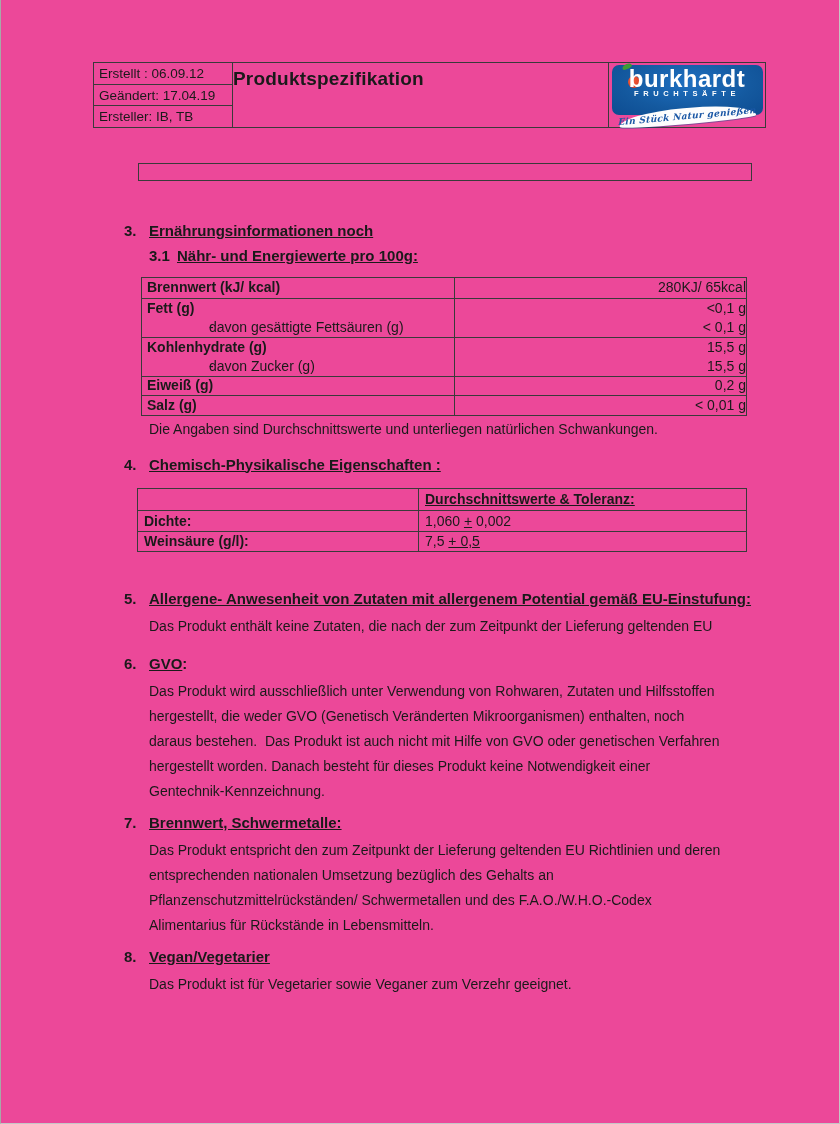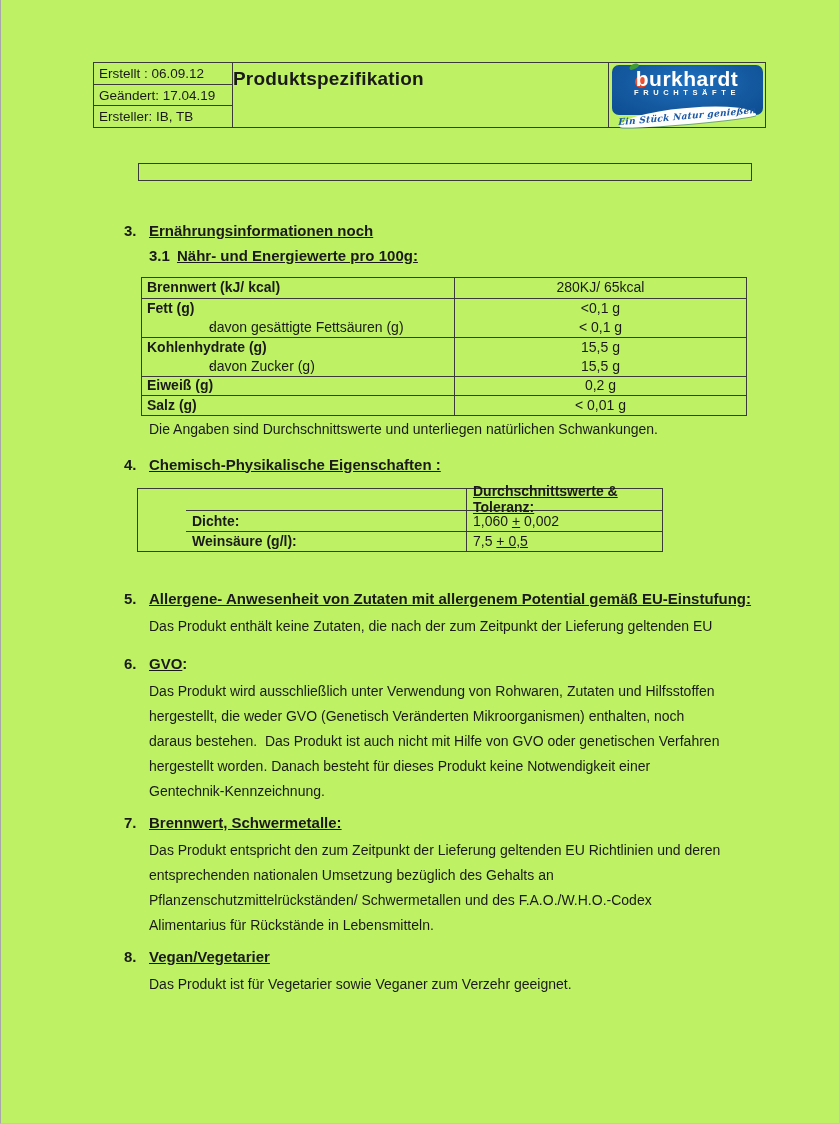--- a/index.html
+++ b/index.html
@@ -1,37 +1,37 @@
 <!DOCTYPE html>
 <html><head>
 <meta charset="utf-8">
 <style>
   * { margin:0; padding:0; box-sizing:border-box; }
   html,body { background:#ffffff; }
   body { font-family:"Liberation Sans","DejaVu Sans",sans-serif; color:#1a1a1a; }
   .page {
-    position:relative; width:840px; height:1124px; background:#bef264;
+    position:relative; width:840px; height:1124px; background:#ec4899;
     border-left:1px solid #a8a8a8; border-right:1px solid #c6c6c6; border-bottom:1px solid #c6c6c6;
     overflow:hidden;
   }
 
   
   .hdr { position:absolute; top:62px; left:92px; width:673px; height:66px; display:flex; }
   .meta-box { width:140px; display:flex; flex-direction:column; }
   .meta-row { flex:1; border:1px solid #3a3a3a; border-bottom:none; display:flex; align-items:center;
               padding-left:5px; font-size:13.5px; }
   .meta-row:last-child { border-bottom:1px solid #3a3a3a; }
   .meta-row + .meta-row { }
   .title-cell { width:376px; border:1px solid #3a3a3a; border-left:none; text-align:left; padding-top:5px; }
   .doc-title { font-size:19px; font-weight:bold; letter-spacing:0.2px; }
   .logo-cell { width:157px; border:1px solid #3a3a3a; border-left:none; position:relative; padding:2px; }
   .logo-box { position:relative; margin:0 auto; width:151px; height:50px; border-radius:7px;
               background:radial-gradient(ellipse at 50% 35%, #1e6fc0 0%, #14599f 60%, #0d4c91 100%);
               text-align:center; }
-  .brand { position:relative; display:inline-block; margin-top:3px; font-size:21px; font-weight:bold;
+  .brand { position:relative; display:inline-block; margin-top:3px; font-size:24px; font-weight:bold;
            color:#ffffff; letter-spacing:0.5px; line-height:22px; }
   .apple { position:absolute; left:-1px; bottom:2px; width:12px; height:12px; border-radius:50%;
            background:radial-gradient(circle at 35% 35%, #f4603f, #d2331c); z-index:0; }
   .leaf { position:absolute; left:-7px; top:-4px; width:10px; height:5px; border-radius:50% 50% 50% 50%/60% 60% 40% 40%;
           background:#3f9b35; transform:rotate(-25deg); z-index:2; }
   .brand-text { position:relative; z-index:1; }
   .logo-sub { color:#ffffff; font-size:7.5px; letter-spacing:4.6px; margin-top:-2px; font-weight:bold; }
   .ribbon { position:absolute; left:7px; bottom:-9px; width:137px; height:16px; background:#fdfdfd;
             border-radius:50% 50% 50% 50% / 85% 85% 20% 20%; transform:rotate(-5deg);
             display:flex; align-items:center; justify-content:center;
@@ -55,28 +55,28 @@
   .body-line { white-space:pre; line-height:25px; }
   .para { margin-top:7px; }
 
   
   .ntable { margin-top:13px; margin-left:17px; width:606px; border:1px solid #3a3a3a; }
   .nrow { display:flex; height:19.5px; }
   .nrow.tall { height:39px; }
   .nrow + .nrow { border-top:1px solid #3a3a3a; }
   .ncell-l { width:313px; flex:none; border-right:1px solid #3a3a3a; padding-left:5px;
              display:flex; flex-direction:column; justify-content:center; }
-  .ncell-r { flex:1; display:flex; flex-direction:column; justify-content:center; text-align:center; }
+  .ncell-r { flex:1; display:flex; flex-direction:column; justify-content:center; text-align:right; }
   .nlabel { font-weight:bold; line-height:19px; }
   .nvalue { line-height:19px; }
   .subline { display:flex; line-height:19px; }
   .subline .dash { width:30px; padding-left:62px; flex:none; }
 
   
-  .ctable { margin-top:15px; margin-left:13px; width:526px; border:1px solid #3a3a3a;padding-left:48px; }
+  .ctable { margin-top:15px; margin-left:13px; width:610px; border:1px solid #3a3a3a; }
   .crow { display:flex; height:20.5px; }
   .crow.chead { height:21.5px; }
   .crow + .crow { border-top:1px solid #3a3a3a; }
   .ccell-l { width:281px; flex:none; border-right:1px solid #3a3a3a; padding-left:6px;
              display:flex; align-items:center; font-weight:bold; }
   .ccell-r { flex:1; padding-left:6px; display:flex; align-items:center; }
   .chead-label { font-weight:bold; text-decoration:underline; }
   .u { text-decoration:underline; white-space:pre; }
   .pre { white-space:pre; }
 

